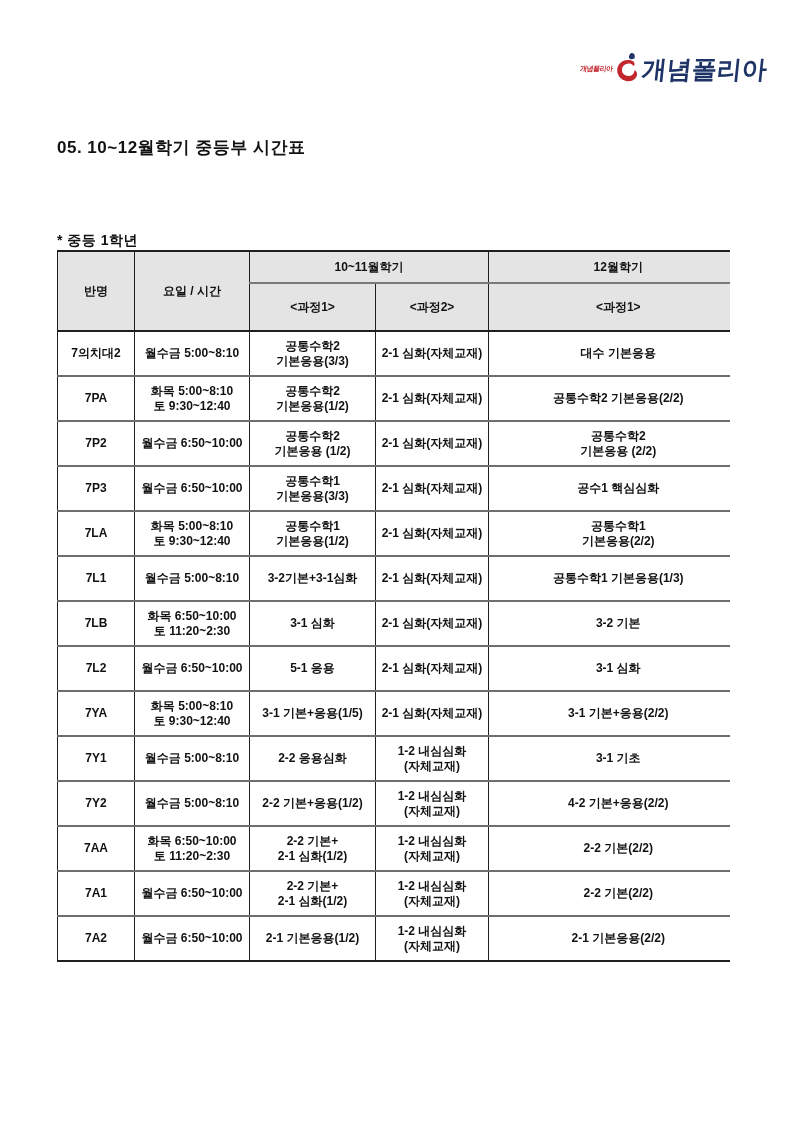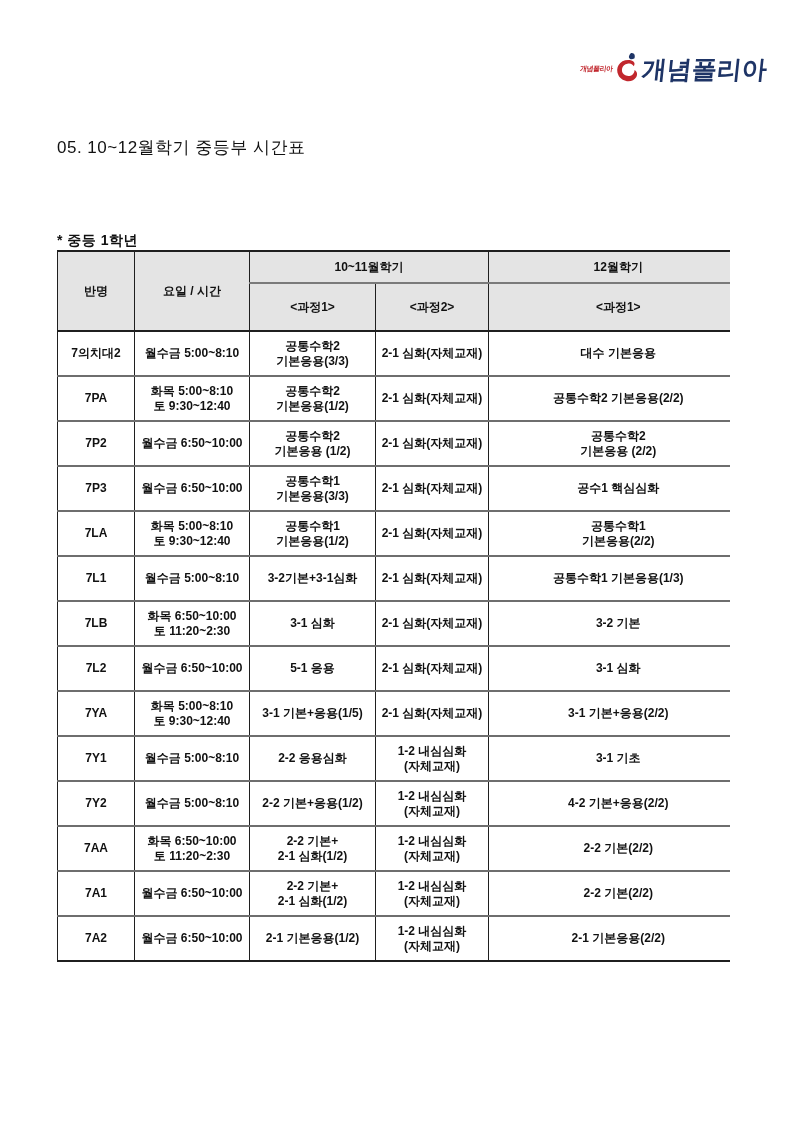--- a/index.html
+++ b/index.html
@@ -24,21 +24,21 @@
   }
   .logo-mark{display:block;}
   .logo-wordmark{
     font-size:25px;font-weight:bold;color:#1e3466;
     transform:skewX(-6deg);letter-spacing:0px;white-space:nowrap;
   }
 
   
   .doc-title{
     position:absolute;left:57px;top:136px;
-    font-size:17px;font-weight:normal;letter-spacing:0.5px;
+    font-size:17px;font-weight:bold;letter-spacing:0.5px;
   }
   .doc-subtitle{
     position:absolute;left:57px;top:190px;
     font-size:14px;font-weight:bold;letter-spacing:0.5px;margin-top:42px;
   }
 
   
   .tt-wrap{position:absolute;left:57px;top:250px;width:672px;}
   table.tt{
     border-collapse:collapse;table-layout:fixed;width:672px;

